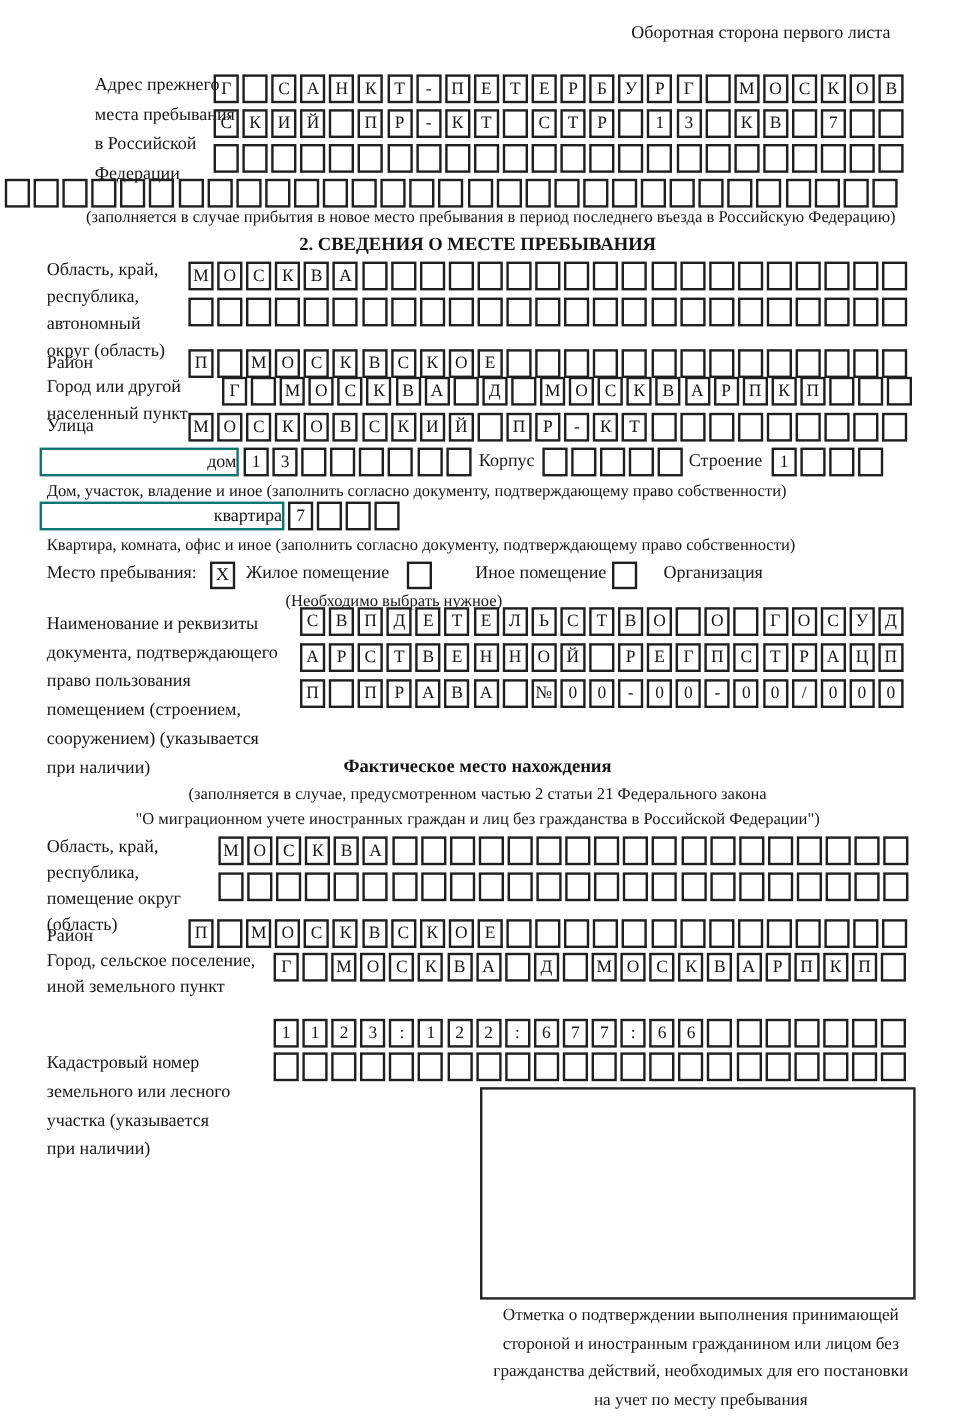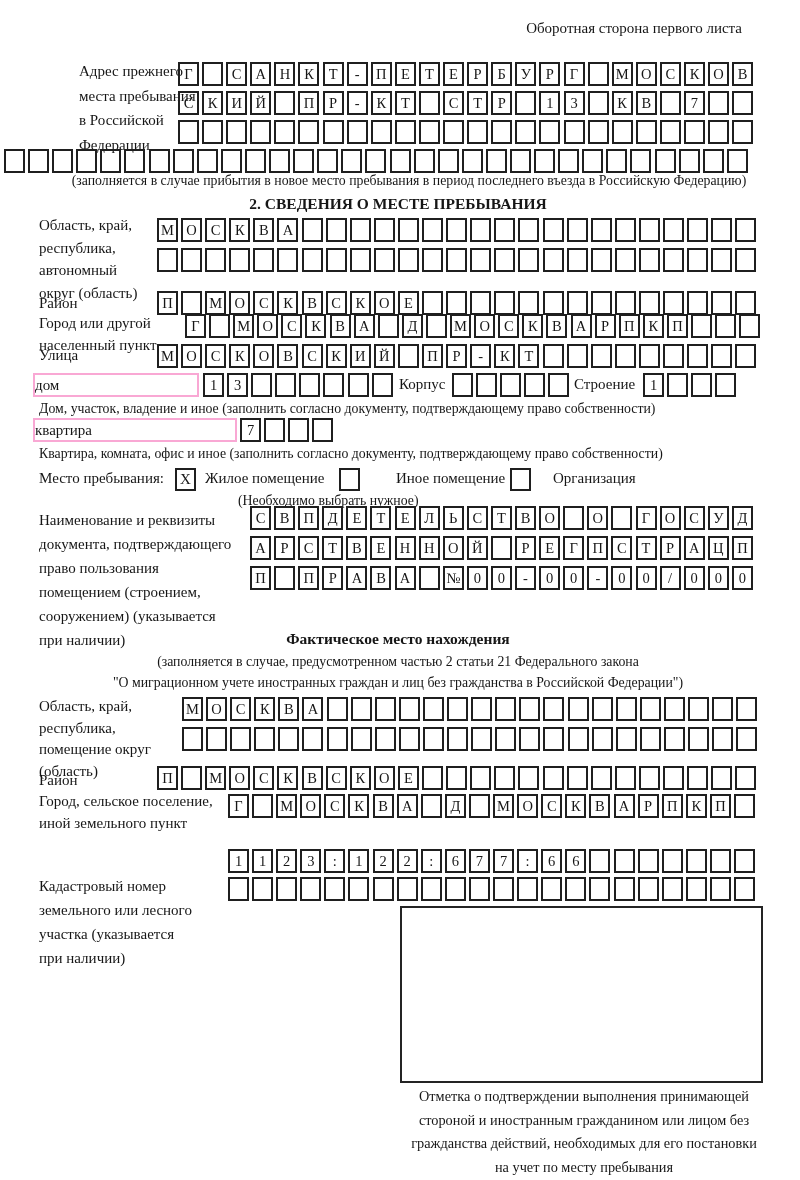--- a/index.html
+++ b/index.html
@@ -9,22 +9,22 @@
   .hdr{position:absolute;font-size:15px;}
   .lbl{position:absolute;font-size:15px;white-space:nowrap;}
   .lblblock{position:absolute;font-size:15px;}
   .lblblock span{display:block;}
   .cap{position:absolute;font-size:13.8px;white-space:nowrap;}
   .capc{position:absolute;left:0;width:796px;text-align:center;font-size:13.8px;}
   .title{position:absolute;left:0;width:796px;text-align:center;font-weight:bold;font-size:15.5px;}
   .boxrow{position:absolute;white-space:nowrap;height:24px;}
   .cell{display:inline-block;width:17px;height:20px;border:2px solid #1f1f1f;margin-right:3.1px;
         font-size:14.5px;line-height:20px;text-align:center;vertical-align:top;overflow:hidden;}
-  .rectlabel{position:absolute;height:20px;border:2px solid #f9a8d4;line-height:20px;
-             text-align:left;font-size:15px;}
+  .rectlabel{position:absolute;height:20px;border:2px solid #0f766e;line-height:20px;
+             text-align:right;font-size:15px;}
   .checkbox{position:absolute;width:17px;height:19px;border:2px solid #1f1f1f;line-height:19px;
             text-align:center;font-size:15px;}
   .bigbox{position:absolute;border:2px solid #242424;background:#fff;}
 </style>
 </head>
 <body>
 
 <div class="page">
 
   <div class="hdr" style="top:20px;left:0;width:742px;text-align:right;">Оборотная сторона первого листа</div>

